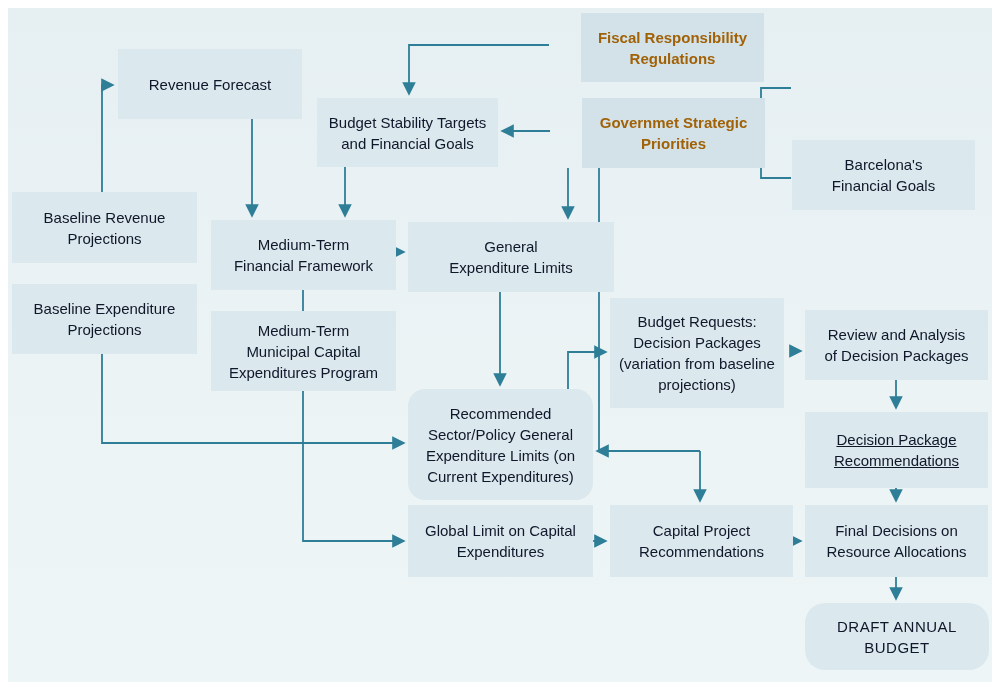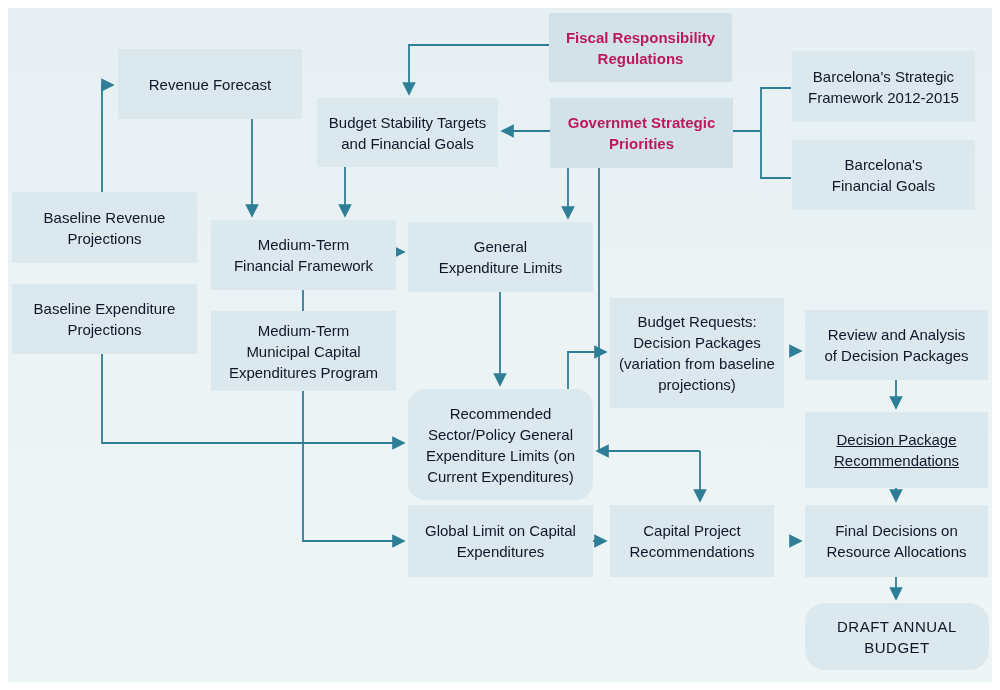--- a/index.html
+++ b/index.html
@@ -11,40 +11,40 @@
     position:absolute;left:8px;top:8px;width:984px;height:674px;
     background:linear-gradient(180deg,#e6eff2 0%,#ebf3f5 55%,#eef5f7 100%);
   }
   svg.connector-layer{position:absolute;left:0;top:0;}
   .node{
     position:absolute;display:flex;align-items:center;justify-content:center;
     text-align:center;white-space:pre-line;
     background:#dbe8ed;color:#0f172a;
     font-size:15px;line-height:21px;padding:0 2px;box-sizing:border-box;
   }
-  .node.emph{background:#d3e2e9;color:#be185d;font-weight:bold;}
+  .node.emph{background:#d3e2e9;color:#a16207;font-weight:bold;margin-left:32px;}
   .node.caps{letter-spacing:.5px;}
 
   #n-revenue-forecast{left:118px;top:49px;width:184px;height:70px;}
   #n-fiscal{left:549px;top:13px;width:183px;height:69px;}
   #n-budget-stability{left:317px;top:98px;width:181px;height:69px;}
   #n-gov{left:550px;top:98px;width:183px;height:70px;}
   #n-bcn-framework{left:792px;top:51px;width:183px;height:71px;}
   #n-bcn-goals{left:792px;top:140px;width:183px;height:70px;}
   #n-baseline-revenue{left:12px;top:192px;width:185px;height:71px;}
   #n-mtff{left:211px;top:220px;width:185px;height:70px;}
-  #n-gel{left:408px;top:222px;width:185px;height:70px;}
+  #n-gel{left:408px;top:222px;width:206px;height:70px;}
   #n-baseline-expenditure{left:12px;top:284px;width:185px;height:70px;}
   #n-mtmcep{left:211px;top:311px;width:185px;height:80px;}
   #n-budget-requests{left:610px;top:298px;width:174px;height:110px;}
   #n-review{left:805px;top:310px;width:183px;height:70px;}
   #n-recommended{left:408px;top:389px;width:185px;height:111px;border-radius:17px;}
   #n-dpr{left:805px;top:412px;width:183px;height:76px;text-decoration:underline;}
   #n-global-limit{left:408px;top:505px;width:185px;height:72px;}
-  #n-capital-project{left:610px;top:505px;width:164px;height:72px;}
+  #n-capital-project{left:610px;top:505px;width:183px;height:72px;}
   #n-final-decisions{left:805px;top:505px;width:183px;height:72px;}
   #n-draft{left:805px;top:603px;width:184px;height:67px;border-radius:20px;}
 </style>
 </head>
 <body>
 
 <div class="stage">
   <div class="canvas"></div>
 
   <svg class="connector-layer" width="1000" height="690" viewBox="0 0 1000 690" fill="none" stroke="#2e7e97" stroke-width="1.8">
@@ -78,22 +78,20 @@
     <path d="M896,577 L896,598" marker-end="url(#arr)"></path>
   </svg>
 
   <div class="node" id="n-revenue-forecast">Revenue Forecast</div>
   <div class="node emph" id="n-fiscal">Fiscal Responsibility
 Regulations</div>
   <div class="node" id="n-budget-stability">Budget Stability Targets
 and Financial Goals</div>
   <div class="node emph" id="n-gov">Governmet Strategic
 Priorities</div>
-  <div class="node" id="n-bcn-framework">Barcelona's Strategic
-Framework 2012-2015</div>
   <div class="node" id="n-bcn-goals">Barcelona's
 Financial Goals</div>
   <div class="node" id="n-baseline-revenue">Baseline Revenue
 Projections</div>
   <div class="node" id="n-mtff">Medium-Term
 Financial Framework</div>
   <div class="node" id="n-gel">General
 Expenditure Limits</div>
   <div class="node" id="n-baseline-expenditure">Baseline Expenditure
 Projections</div>

